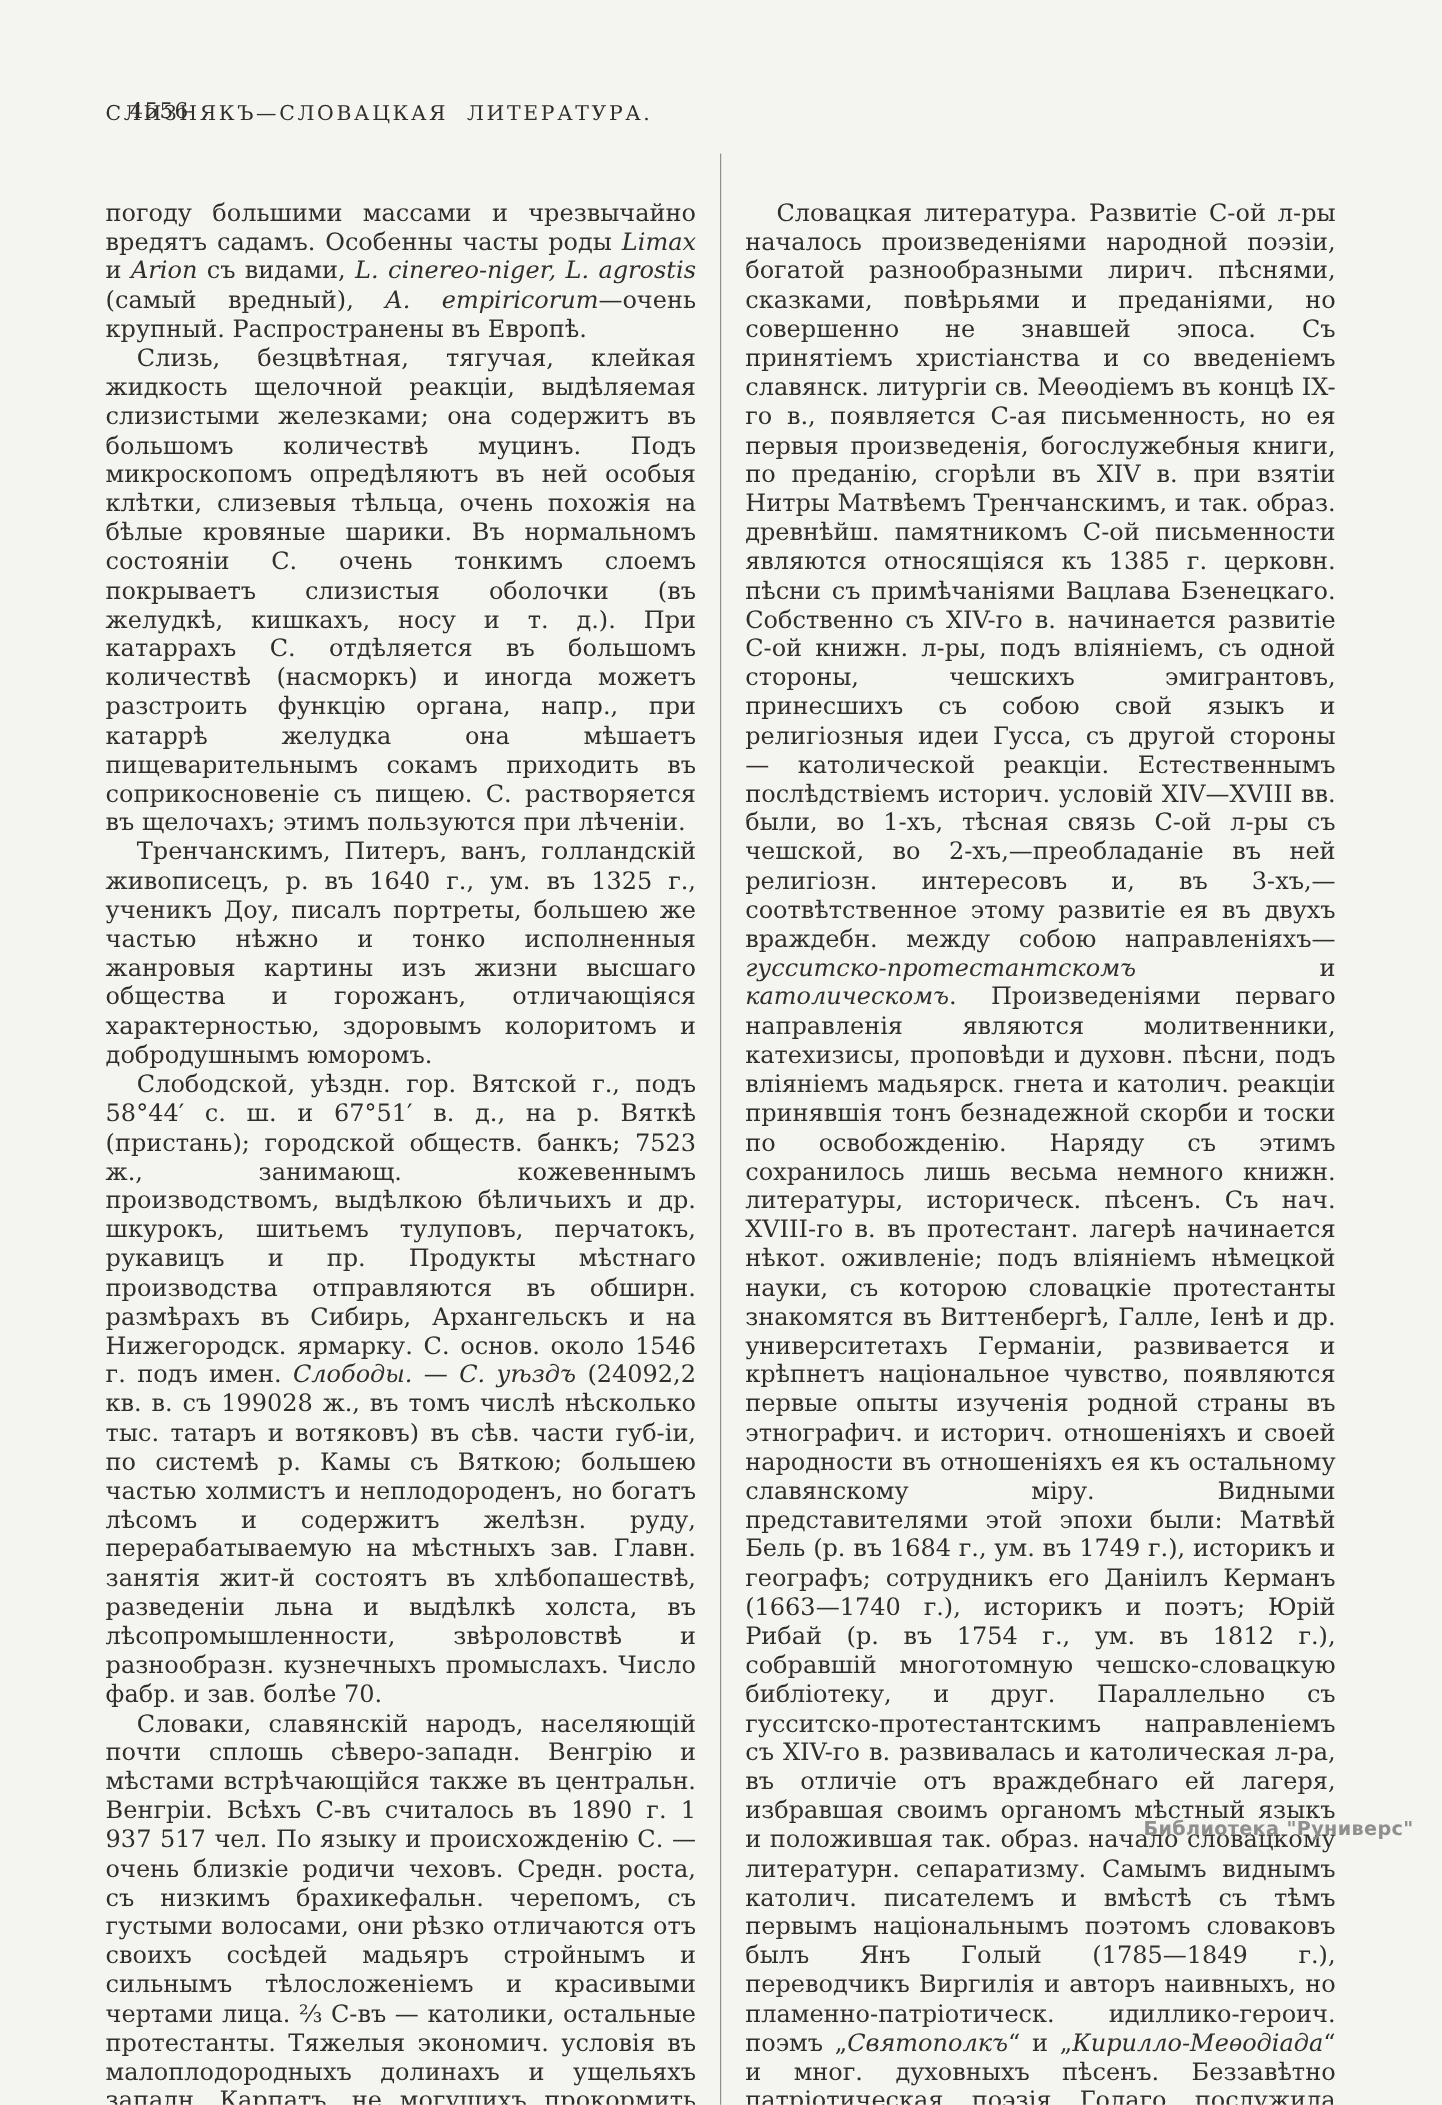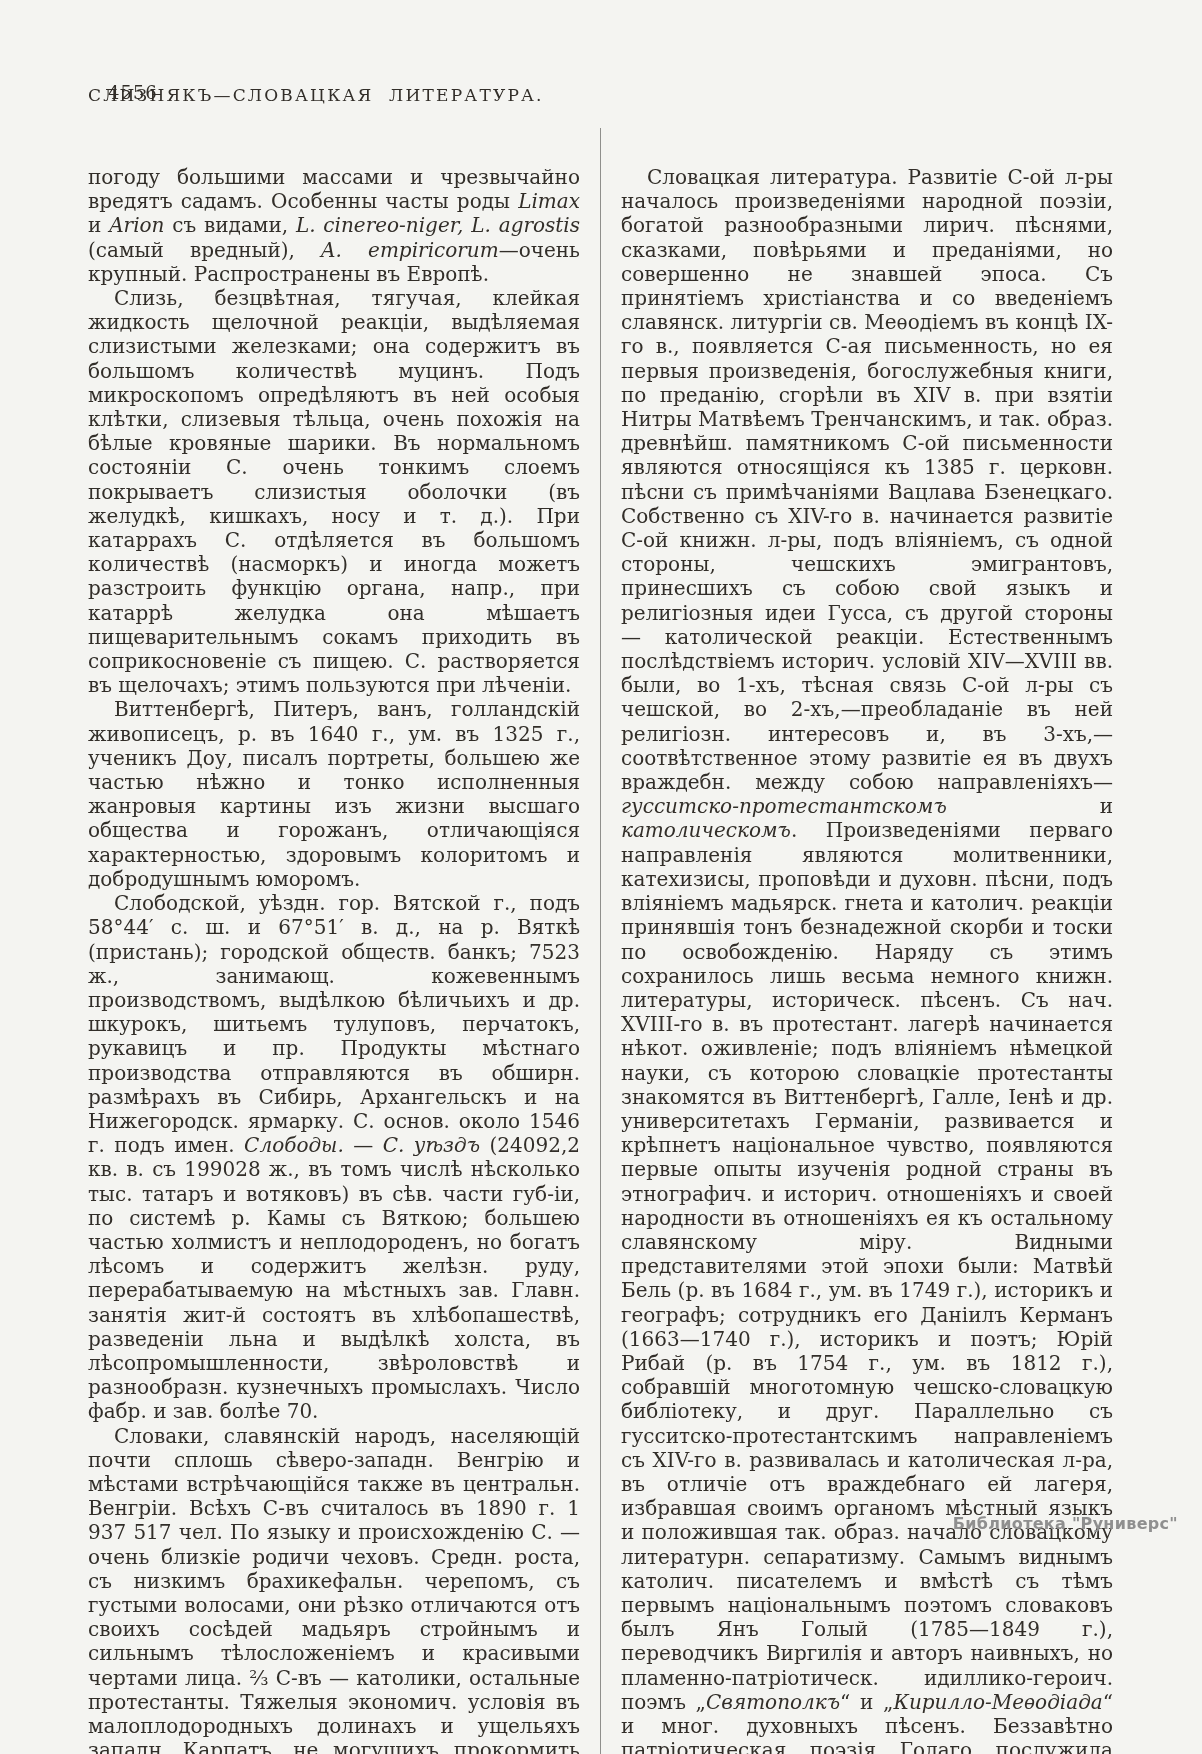--- a/index.html
+++ b/index.html
@@ -77,21 +77,21 @@
 
 <div class="page">
   <div class="masthead">
     <div class="page-number">4556</div>
     <div class="running-title">СЛИЗНЯКЪ—СЛОВАЦКАЯ ЛИТЕРАТУРА.</div>
   </div>
   <div class="columns">
     <div class="col">
         <p class="para noindent"><span>погоду большими массами и чрезвычайно вредятъ садамъ. Особенны часты роды </span><span class="it">Limax</span><span> и </span><span class="it">Arion</span><span> съ видами, </span><span class="it">L. cinereo-niger, L. agrostis</span><span> (самый вредный), </span><span class="it">A. empiricorum</span><span>—очень крупный. Распространены въ Европѣ.</span></p>
         <p class="para"><span class="hw">Слизь,</span><span> безцвѣтная, тягучая, клейкая жидкость щелочной реакціи, выдѣляемая слизистыми железками; она содержитъ въ большомъ количествѣ муцинъ. Подъ микроскопомъ опредѣляютъ въ ней особыя клѣтки, слизевыя тѣльца, очень похожія на бѣлые кровяные шарики. Въ нормальномъ состояніи С. очень тонкимъ слоемъ покрываетъ слизистыя оболочки (въ желудкѣ, кишкахъ, носу и т. д.). При катаррахъ С. отдѣляется въ большомъ количествѣ (насморкъ) и иногда можетъ разстроить функцію органа, напр., при катаррѣ желудка она мѣшаетъ пищеварительнымъ сокамъ приходить въ соприкосновеніе съ пищею. С. растворяется въ щелочахъ; этимъ пользуются при лѣченіи.</span></p>
-        <p class="para"><span class="hw">Виттенбергѣ,</span><span> Питеръ, ванъ, голландскій живописецъ, р. въ 1640 г., ум. въ 1325 г., ученикъ Доу, писалъ портреты, большею же частью нѣжно и тонко исполненныя жанровыя картины изъ жизни высшаго общества и горожанъ, отличающіяся характерностью, здоровымъ колоритомъ и добродушнымъ юморомъ.</span></p>
+        <p class="para"><span class="hw">Тренчанскимъ,</span><span> Питеръ, ванъ, голландскій живописецъ, р. въ 1640 г., ум. въ 1325 г., ученикъ Доу, писалъ портреты, большею же частью нѣжно и тонко исполненныя жанровыя картины изъ жизни высшаго общества и горожанъ, отличающіяся характерностью, здоровымъ колоритомъ и добродушнымъ юморомъ.</span></p>
         <p class="para"><span class="hw">Слободской,</span><span> уѣздн. гор. Вятской г., подъ 58°44′ с. ш. и 67°51′ в. д., на р. Вяткѣ (пристань); городской обществ. банкъ; 7523 ж., занимающ. кожевеннымъ производствомъ, выдѣлкою бѣличьихъ и др. шкурокъ, шитьемъ тулуповъ, перчатокъ, рукавицъ и пр. Продукты мѣстнаго производства отправляются въ обширн. размѣрахъ въ Сибирь, Архангельскъ и на Нижегородск. ярмарку. С. основ. около 1546 г. подъ имен. </span><span class="it">Слободы.</span><span> — </span><span class="it">С. уѣздъ</span><span> (24092,2 кв. в. съ 199028 ж., въ томъ числѣ нѣсколько тыс. татаръ и вотяковъ) въ сѣв. части губ-іи, по системѣ р. Камы съ Вяткою; большею частью холмистъ и неплодороденъ, но богатъ лѣсомъ и содержитъ желѣзн. руду, перерабатываемую на мѣстныхъ зав. Главн. занятія жит-й состоятъ въ хлѣбопашествѣ, разведеніи льна и выдѣлкѣ холста, въ лѣсопромышленности, звѣроловствѣ и разнообразн. кузнечныхъ промыслахъ. Число фабр. и зав. болѣе 70.</span></p>
         <p class="para"><span class="hw">Словаки,</span><span> славянскій народъ, населяющій почти сплошь сѣверо-западн. Венгрію и мѣстами встрѣчающійся также въ центральн. Венгріи. Всѣхъ С-въ считалось въ 1890 г. 1 937 517 чел. По языку и происхожденію С. — очень близкіе родичи чеховъ. Средн. роста, съ низкимъ брахикефальн. черепомъ, съ густыми волосами, они рѣзко отличаются отъ своихъ сосѣдей мадьяръ стройнымъ и сильнымъ тѣлосложеніемъ и красивыми чертами лица. ²⁄₃ С-въ — католики, остальные протестанты. Тяжелыя экономич. условія въ малоплодородныхъ долинахъ и ущельяхъ западн. Карпатъ, не могущихъ прокормить значительн. населенія, побуждаютъ ежегодно С-въ эмигрировать изъ своей родины, и тысячи ихъ странствуютъ по всей средн. Европѣ, заходя даже во Францію и Россію, подъ именемъ венгровъ, въ качествѣ бродячихъ музыкантовъ, торговцевъ и промышленниковъ. См. </span><span class="it">Sasinck</span><span>, „</span><span class="it">Die Slovaken</span><span>“ (1881).</span></p>
         <p class="para"><span class="hw">Францію,</span><span> см. </span><span class="it">перчатокъ</span><span>.</span></p>
       </div>
     <div class="col-divider"></div>
     <div class="col">
         <p class="para"><span class="hw">Словацкая литература.</span><span> Развитіе С-ой л-ры началось произведеніями народной поэзіи, богатой разнообразными лирич. пѣснями, сказками, повѣрьями и преданіями, но совершенно не знавшей эпоса. Съ принятіемъ христіанства и со введеніемъ славянск. литургіи св. Меѳодіемъ въ концѣ IX-го в., появляется С-ая письменность, но ея первыя произведенія, богослужебныя книги, по преданію, сгорѣли въ XIV в. при взятіи Нитры Матвѣемъ Тренчанскимъ, и так. образ. древнѣйш. памятникомъ С-ой письменности являются относящіяся къ 1385 г. церковн. пѣсни съ примѣчаніями Вацлава Бзенецкаго. Собственно съ XIV-го в. начинается развитіе С-ой книжн. л-ры, подъ вліяніемъ, съ одной стороны, чешскихъ эмигрантовъ, принесшихъ съ собою свой языкъ и религіозныя идеи Гусса, съ другой стороны — католической реакціи. Естественнымъ послѣдствіемъ историч. условій XIV—XVIII вв. были, во 1-хъ, тѣсная связь С-ой л-ры съ чешской, во 2-хъ,—преобладаніе въ ней религіозн. интересовъ и, въ 3-хъ,—соотвѣтственное этому развитіе ея въ двухъ враждебн. между собою направленіяхъ—</span><span class="it">гусситско-протестантскомъ</span><span> и </span><span class="it">католическомъ</span><span>. Произведеніями перваго направленія являются молитвенники, катехизисы, проповѣди и духовн. пѣсни, подъ вліяніемъ мадьярск. гнета и католич. реакціи принявшія тонъ безнадежной скорби и тоски по освобожденію. Наряду съ этимъ сохранилось лишь весьма немного книжн. литературы, историческ. пѣсенъ. Съ нач. XVIII-го в. въ протестант. лагерѣ начинается нѣкот. оживленіе; подъ вліяніемъ нѣмецкой науки, съ которою словацкіе протестанты знакомятся въ Виттенбергѣ, Галле, Іенѣ и др. университетахъ Германіи, развивается и крѣпнетъ національное чувство, появляются первые опыты изученія родной страны въ этнографич. и историч. отношеніяхъ и своей народности въ отношеніяхъ ея къ остальному славянскому міру. Видными представителями этой эпохи были: Матвѣй Бель (р. въ 1684 г., ум. въ 1749 г.), историкъ и географъ; сотрудникъ его Даніилъ Керманъ (1663—1740 г.), историкъ и поэтъ; Юрій Рибай (р. въ 1754 г., ум. въ 1812 г.), собравшій многотомную чешско-словацкую библіотеку, и друг. Параллельно съ гусситско-протестантскимъ направленіемъ съ XIV-го в. развивалась и католическая л-ра, въ отличіе отъ враждебнаго ей лагеря, избравшая своимъ органомъ мѣстный языкъ и положившая так. образ. начало словацкому литературн. сепаратизму. Самымъ виднымъ католич. писателемъ и вмѣстѣ съ тѣмъ первымъ національнымъ поэтомъ словаковъ былъ Янъ Голый (1785—1849 г.), переводчикъ Виргилія и авторъ наивныхъ, но пламенно-патріотическ. идиллико-героич. поэмъ „</span><span class="it">Святополкъ</span><span>“ и „</span><span class="it">Кирилло-Меѳодіада</span><span>“ и мног. духовныхъ пѣсенъ. Беззавѣтно патріотическая поэзія Голаго послужила примиряющею средой для обоихъ направленій С-ой л-ры и ознаменовала собою поворотъ въ ея развитіи, когда прежніе религіозно-церковные интересы окончательно отошли на задній планъ, и впередъ выдвинулись вопросы культурно-историческій, національный и политическій, съ 20-хъ гг. текущ. столѣтія и донынѣ составляющіе жизненн. нервъ С-ой л-ры. Подъему національн. духа и развитію словацкаго сепаратизма много, хотя косвенно и даже вопреки своимъ ши-</span></p>
       </div>
   </div>
 </div>

